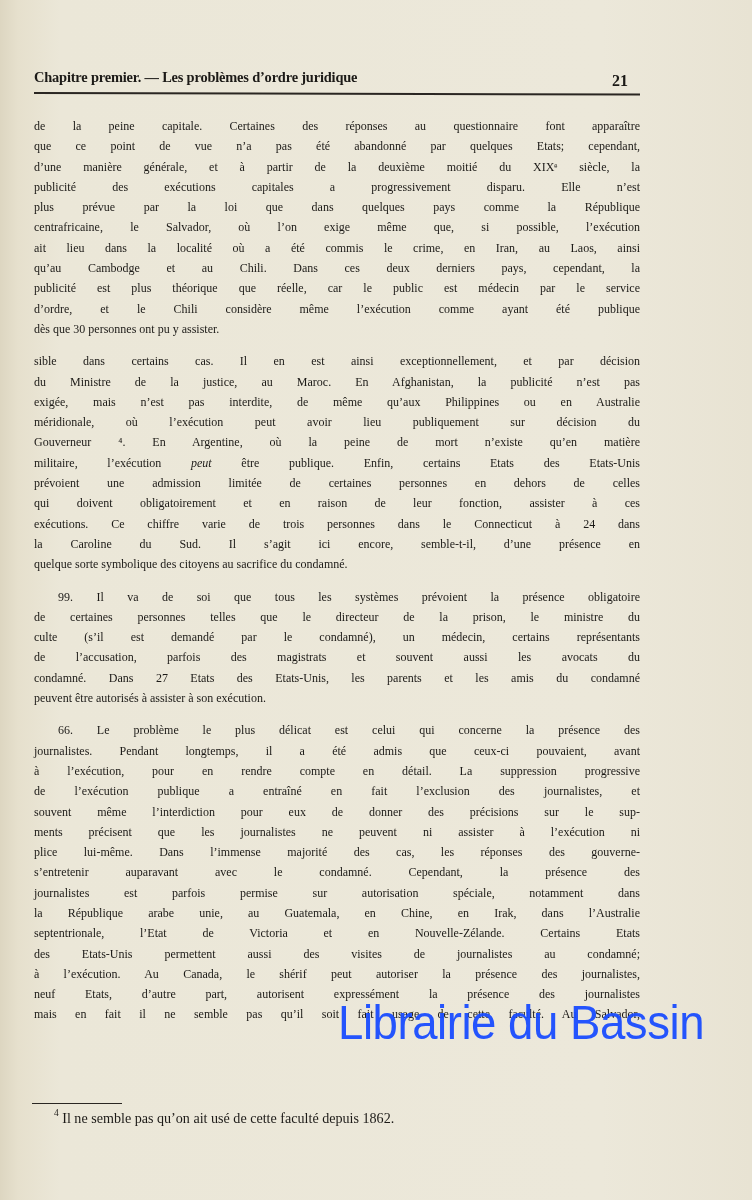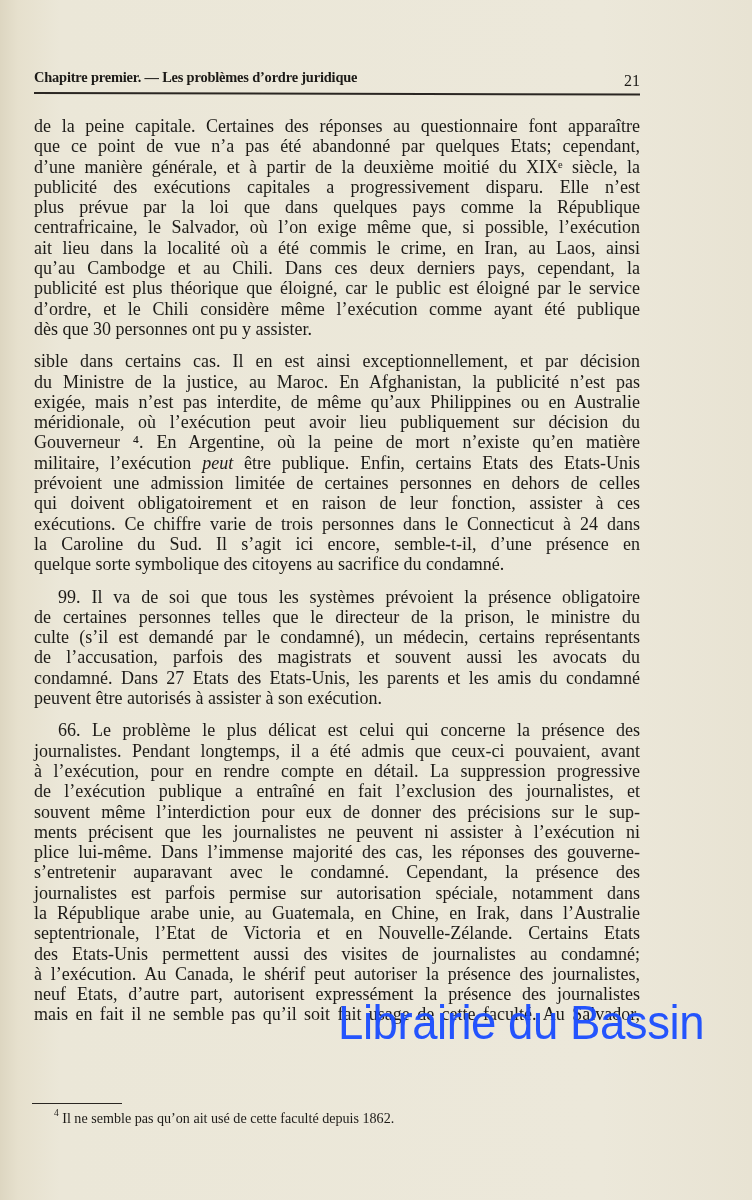--- a/index.html
+++ b/index.html
@@ -15,33 +15,33 @@
   }
   .header {
     position: absolute; left: 34px; top: 68px; width: 606px; height: 26px;
   }
   .header-title {
     position: absolute; left: 0; top: 0; font-size: 15.5px; font-weight: bold;
     letter-spacing: -0.2px; transform: scaleX(0.93); transform-origin: left top;
     white-space: nowrap;
   }
   .header-page {
-    position: absolute; right: 0; top: 4px; font-size: 16px; font-weight: normal;
+    position: absolute; right: 12px; top: 4px; font-size: 16px; font-weight: bold;
   }
   .header-rule {
     position: absolute; left: 0; top: 24px; width: 606px; height: 1.5px;
     background: #2a2622; transform: rotate(0.15deg); transform-origin: left;
   }
   .body-text {
     position: absolute; left: 34px; top: 116px; width: 606px;
   }
   .para { margin: 0 0 12px 0; }
   .line {
     display: block; height: 20.3px; line-height: 20.3px;
-    font-size: 18px; white-space: nowrap;
+    font-size: 12px; white-space: nowrap;
     text-align: justify; text-align-last: justify;
     width: 100%;
     transform-origin: left center;
   }
   .line.last { text-align-last: left; }
   .line.indent { padding-left: 24px; box-sizing: border-box; }
   sup { font-size: 10px; line-height: 0; vertical-align: 7px; }
   em { font-style: italic; }
   .footnote-rule {
     position: absolute; left: 32px; top: 1103px; width: 90px; height: 1px;
@@ -74,21 +74,21 @@
 
   <div class="para">
     <span class="line">de la peine capitale. Certaines des réponses au questionnaire font apparaître</span>
     <span class="line">que ce point de vue n’a pas été abandonné par quelques Etats; cependant,</span>
     <span class="line">d’une manière générale, et à partir de la deuxième moitié du XIXᵉ siècle, la</span>
     <span class="line">publicité des exécutions capitales a progressivement disparu. Elle n’est</span>
     <span class="line">plus prévue par la loi que dans quelques pays comme la République</span>
     <span class="line">centrafricaine, le Salvador, où l’on exige même que, si possible, l’exécution</span>
     <span class="line">ait lieu dans la localité où a été commis le crime, en Iran, au Laos, ainsi</span>
     <span class="line">qu’au Cambodge et au Chili. Dans ces deux derniers pays, cependant, la</span>
-    <span class="line">publicité est plus théorique que éloigné, car le public est éloigné par le service</span>
+    <span class="line">publicité est plus théorique que réelle, car le public est médecin par le service</span>
     <span class="line">d’ordre, et le Chili considère même l’exécution comme ayant été publique</span>
     <span class="line last">dès que 30 personnes ont pu y assister.</span>
   </div>
 
   <div class="para">
     <span class="line">sible dans certains cas. Il en est ainsi exceptionnellement, et par décision</span>
     <span class="line">du Ministre de la justice, au Maroc. En Afghanistan, la publicité n’est pas</span>
     <span class="line">exigée, mais n’est pas interdite, de même qu’aux Philippines ou en Australie</span>
     <span class="line">méridionale, où l’exécution peut avoir lieu publiquement sur décision du</span>
     <span class="line">Gouverneur ⁴. En Argentine, où la peine de mort n’existe qu’en matière</span>

